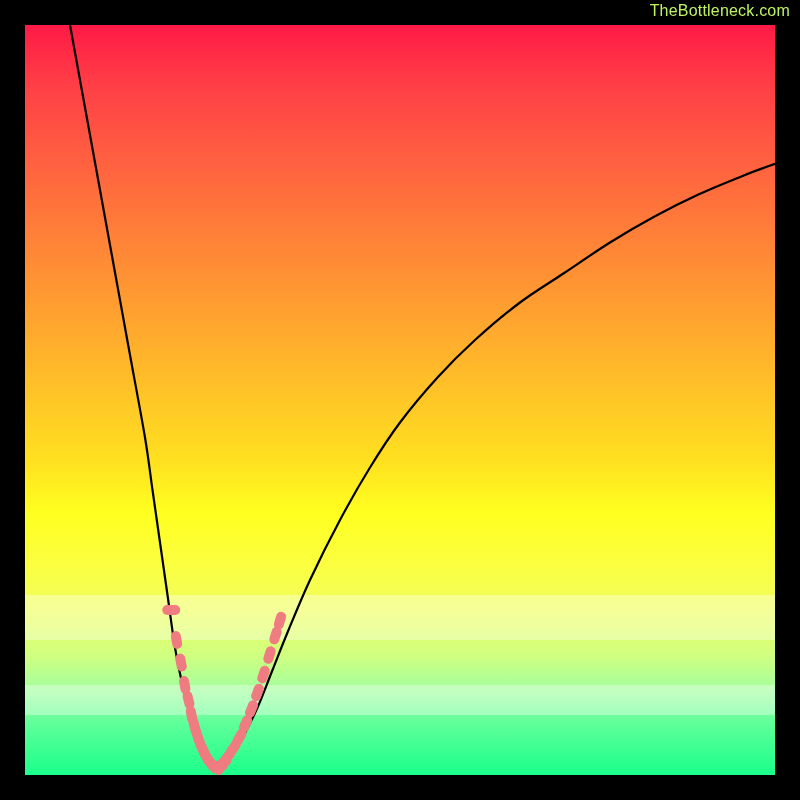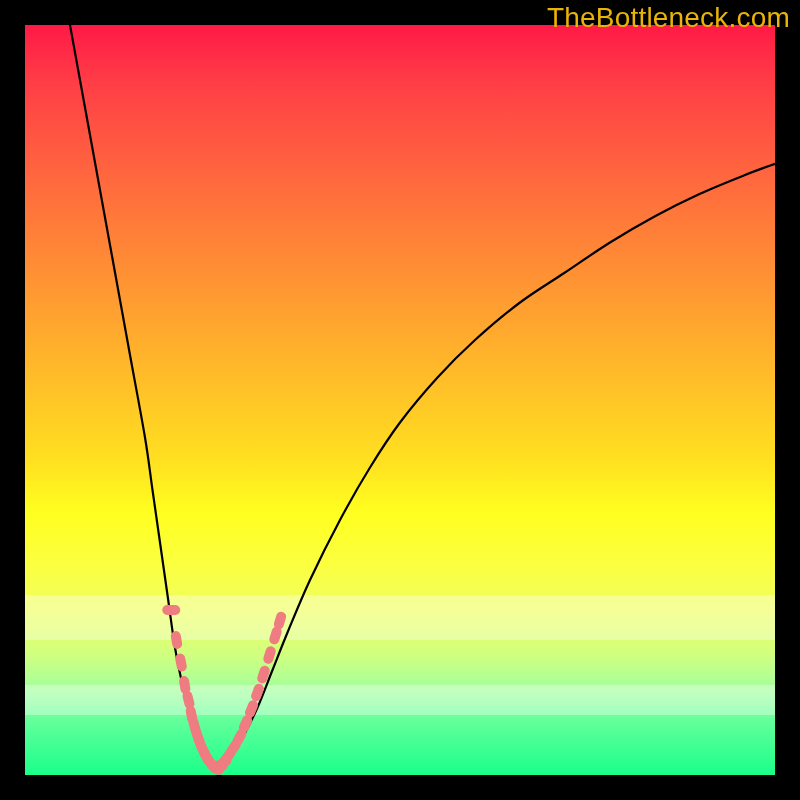--- a/index.html
+++ b/index.html
@@ -55,22 +55,22 @@
   svg.curve-layer {
     position: absolute;
     inset: 0;
     width: 100%;
     height: 100%;
   }
   .watermark {
     position: absolute;
     top: 2px;
     right: 10px;
-    color: #eab308;
-    font-size: 28px;
+    color: #bef264;
+    font-size: 16px;
     letter-spacing: 0.2px;
     font-weight: 500;
     user-select: none;
   }
 </style>
 </head>
 <body>
 
 <div class="frame">
   <div class="plot-area">

